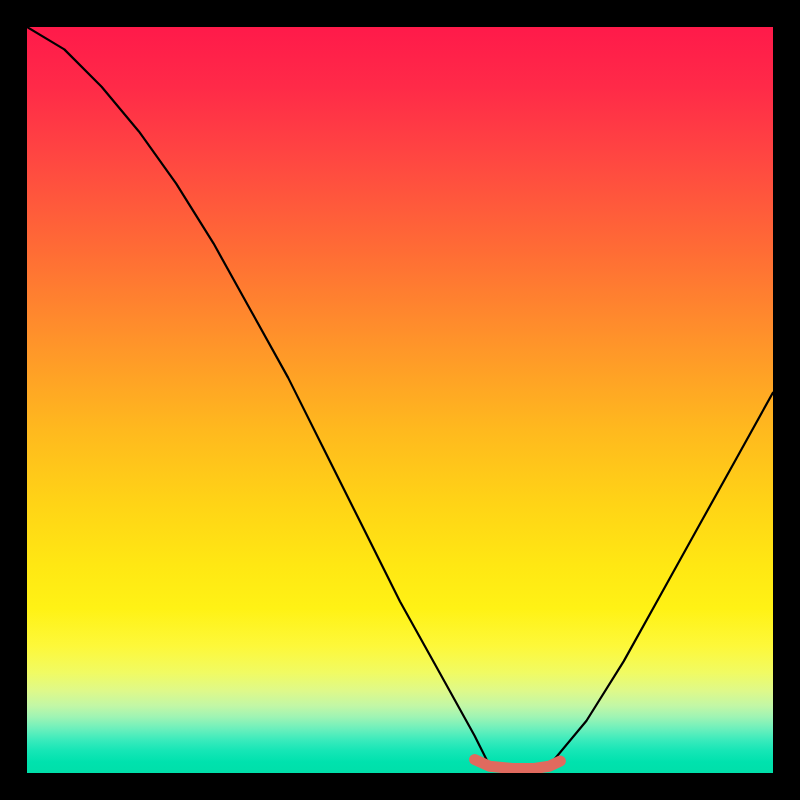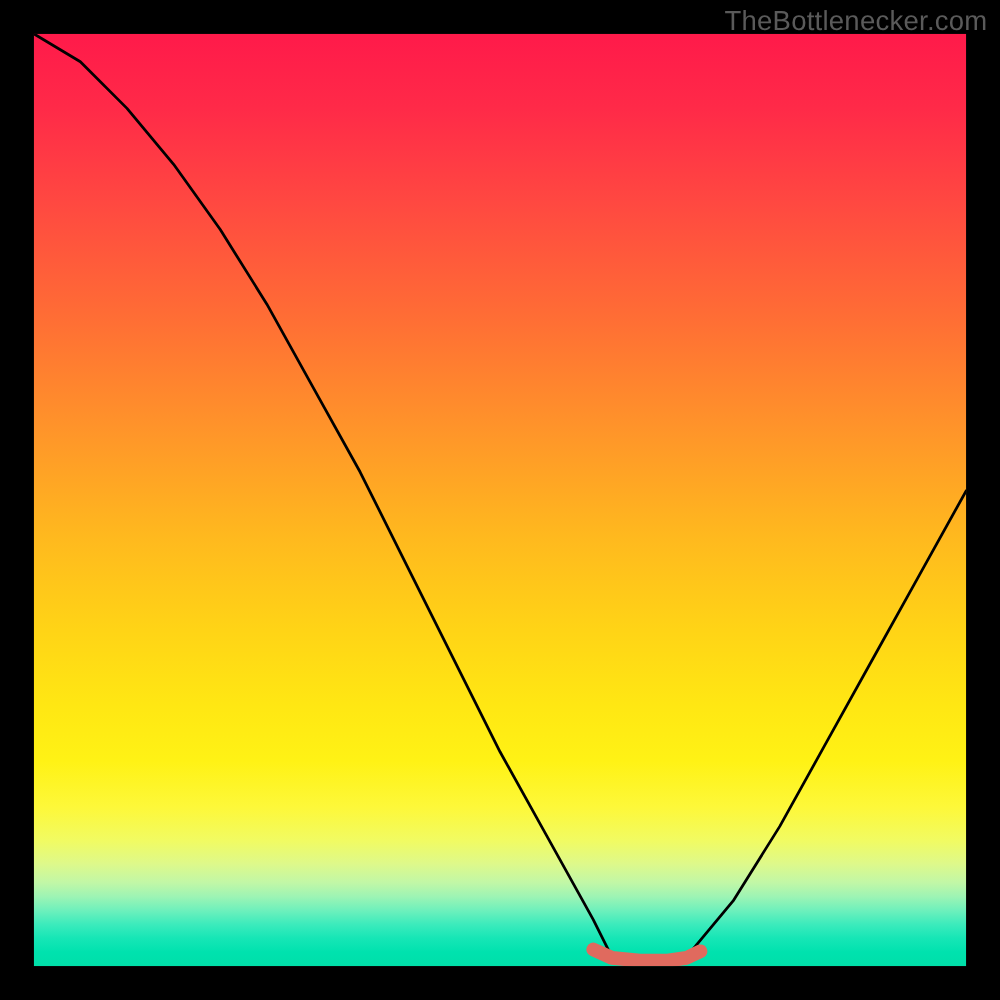--- a/index.html
+++ b/index.html
@@ -70,21 +70,20 @@
     top: 0;
     width: 100%;
     height: 100%;
   }
 </style>
 </head>
 <body>
 
 <div class="frame">
 
-  <div class="watermark">TheBottlenecker.com</div>
 
   <div class="plot-area">
     <div class="gradient"></div>
 
     <svg class="curves" viewBox="0 0 746 746" preserveAspectRatio="none">
       <path id="series-0" fill="none" stroke="#000000" stroke-width="2.2" stroke-linecap="round" stroke-linejoin="round" d="M0.00 0.00 L37.30 22.38 L74.60 59.68 L111.90 104.44 L149.20 156.66 L186.50 216.34 L223.80 283.48 L261.10 350.62 L298.40 425.22 L335.70 499.82 L373.00 574.42 L410.30 641.56 L447.60 708.70 L462.52 738.54 L484.90 746.00 L507.28 746.00 L522.20 738.54 L559.50 693.78 L596.80 634.10 L634.10 566.96 L671.40 499.82 L708.70 432.68 L746.00 365.54"></path>
       <path id="series-1" fill="none" stroke="#e06a5e" stroke-width="11" stroke-linecap="round" stroke-linejoin="round" d="M447.60 732.57 L462.52 739.29 L484.90 741.52 L507.28 741.52 L522.20 739.29 L533.39 734.06"></path>
     </svg>
   </div>
 

